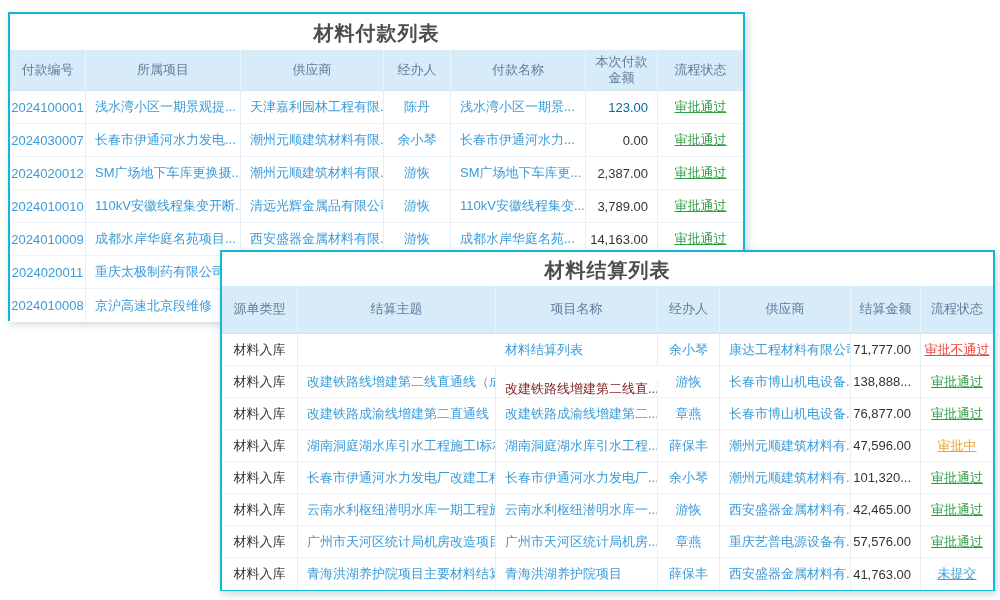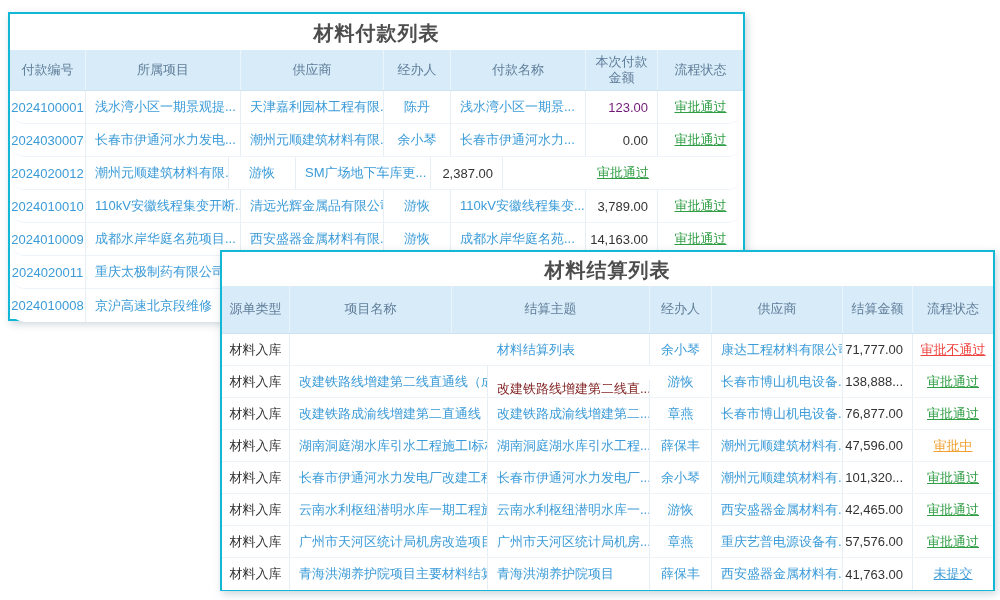--- a/index.html
+++ b/index.html
@@ -15,35 +15,35 @@
   #card2 .card-title { height:34px; line-height:36px; }
   .thead { display:flex; background:#d7ebf8; border-bottom:1px solid #cfe3f1; }
   #card1 .thead { height:41px; }
   #card2 .thead { height:48px; }
   .th { display:flex; align-items:center; justify-content:center; text-align:center;
     font-size:13px; color:#5f7d99; border-right:1px solid #e9f4fb; padding:2px 4px;
     line-height:1.25; }
   .th:last-child { border-right:none; }
   .tr { display:flex; border-bottom:1px solid #edf3f9; background:#fff; }
   .tr:last-child { border-bottom:none; }
-  #card1 .tr { height:33px;border-radius:15px; }
+  #card1 .tr { height:33px; }
   #card2 .tr { height:32px; }
   .td { display:flex; align-items:center; font-size:13px; padding:0 9px;
     border-right:1px solid #e6eef6; white-space:nowrap; overflow:hidden; }
   .td:last-child { border-right:none; }
   .al { justify-content:flex-start; }
   .ac { justify-content:center; }
   .ar { justify-content:flex-end; }
   .status { text-decoration:underline; }
   
   #card1 .c0{width:76px;} #card1 .c1{width:155px;} #card1 .c2{width:143px;}
   #card1 .c3{width:67px;} #card1 .c4{width:135px;} #card1 .c5{width:72px;}
   #card1 .c6{flex:1;}
   
-  #card2 .c0{width:68px;} #card2 .c1{width:198px;} #card2 .c2{width:162px;}
+  #card2 .c0{width:76px;} #card2 .c1{width:198px;} #card2 .c2{width:162px;}
   #card2 .c3{width:62px;} #card2 .c4{width:131px;} #card2 .c5{width:70px;}
   #card2 .c6{flex:1;}
 </style>
 </head>
 <body>
 
 <div class="card" id="card1">
   <div class="card-title">材料付款列表</div>
   <div class="thead">
       <div class="th c0">付款编号</div>
@@ -54,34 +54,35 @@
       <div class="th c5">本次付款金额</div>
       <div class="th c6">流程状态</div>
     </div>
   <div class="tbody">
       <div class="tr">
         <div class="td c0 ac" style="color: rgb(59, 155, 216);">2024100001</div>
         <div class="td c1 al" style="color: rgb(59, 155, 216);">浅水湾小区一期景观提...</div>
         <div class="td c2 al" style="color: rgb(59, 155, 216);">天津嘉利园林工程有限...</div>
         <div class="td c3 ac" style="color: rgb(59, 155, 216);">陈丹</div>
         <div class="td c4 al" style="color: rgb(59, 155, 216);">浅水湾小区一期景...</div>
-        <div class="td c5 ar" style="color: #701a75;">123.00</div>
+        <div class="td c5 ar" style="color: #0369a1;">123.00</div>
         <div class="td c6 ac status" style="color: rgb(47, 158, 68);">审批通过</div>
       </div>
       <div class="tr">
         <div class="td c0 ac" style="color: rgb(59, 155, 216);">2024030007</div>
         <div class="td c1 al" style="color: rgb(59, 155, 216);">长春市伊通河水力发电...</div>
         <div class="td c2 al" style="color: rgb(59, 155, 216);">潮州元顺建筑材料有限...</div>
         <div class="td c3 ac" style="color: rgb(59, 155, 216);">余小琴</div>
         <div class="td c4 al" style="color: rgb(59, 155, 216);">长春市伊通河水力...</div>
         <div class="td c5 ar" style="color: rgb(51, 51, 51);">0.00</div>
         <div class="td c6 ac status" style="color: rgb(47, 158, 68);">审批通过</div>
       </div>
       <div class="tr">
         <div class="td c0 ac" style="color: rgb(59, 155, 216);">2024020012</div>
+        <div class="td c1 al" style="color: rgb(59, 155, 216);">SM广场地下车库更换摄...</div>
         <div class="td c2 al" style="color: rgb(59, 155, 216);">潮州元顺建筑材料有限...</div>
         <div class="td c3 ac" style="color: rgb(59, 155, 216);">游恢</div>
         <div class="td c4 al" style="color: rgb(59, 155, 216);">SM广场地下车库更...</div>
         <div class="td c5 ar" style="color: rgb(51, 51, 51);">2,387.00</div>
         <div class="td c6 ac status" style="color: rgb(47, 158, 68);">审批通过</div>
       </div>
       <div class="tr">
         <div class="td c0 ac" style="color: rgb(59, 155, 216);">2024010010</div>
         <div class="td c1 al" style="color: rgb(59, 155, 216);">110kV安徽线程集变开断...</div>
         <div class="td c2 al" style="color: rgb(59, 155, 216);">清远光辉金属品有限公司</div>
@@ -117,22 +118,22 @@
         <div class="td c5 ar" style="color: rgb(51, 51, 51);"></div>
         <div class="td c6 ac" style="color: rgb(51, 51, 51);"></div>
       </div>
     </div>
 </div>
 
 <div class="card" id="card2">
   <div class="card-title">材料结算列表</div>
   <div class="thead">
       <div class="th c0">源单类型</div>
+      <div class="th c1">结算主题</div>
       <div class="th c2">项目名称</div>
-      <div class="th c1">结算主题</div>
       <div class="th c3">经办人</div>
       <div class="th c4">供应商</div>
       <div class="th c5">结算金额</div>
       <div class="th c6">流程状态</div>
     </div>
   <div class="tbody">
       <div class="tr">
         <div class="td c0 ac" style="color: rgb(51, 51, 51);">材料入库</div>
         <div class="td c1 al" style="color: rgb(59, 155, 216); margin-top: 40px;">珠海鹤港口建设材料结算</div>
         <div class="td c2 al" style="color: rgb(59, 155, 216);">材料结算列表</div>

